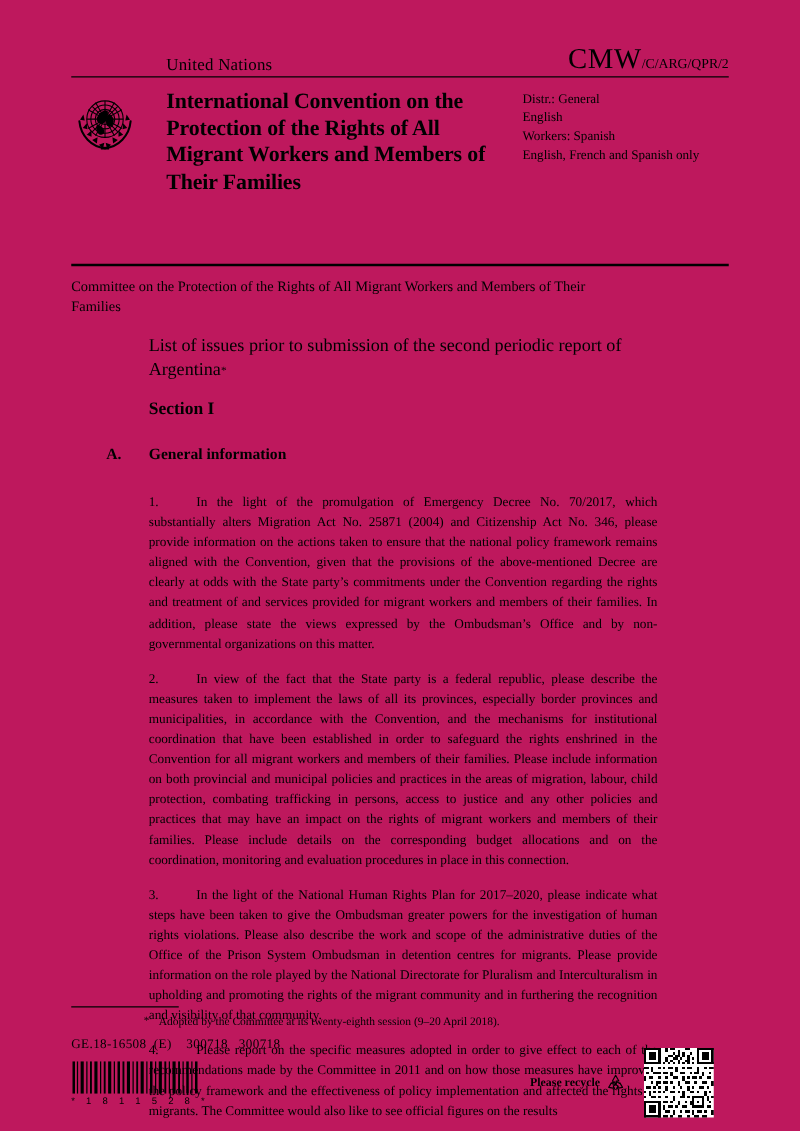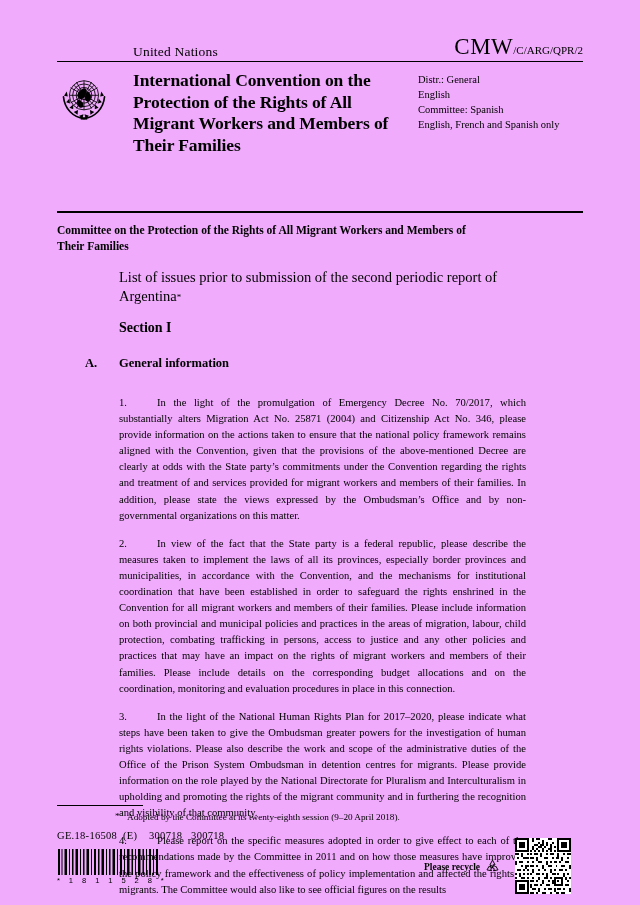--- a/index.html
+++ b/index.html
@@ -14,21 +14,21 @@
     font-family: "Liberation Serif", "DejaVu Serif", serif;
     color: #000000;
     position: relative;
   }
 
   .page {
     position: absolute;
     left: 0; top: 0;
     width: 640px;
     height: 905px;
-    background: #f0abfc;
+    background: #be185d;
     box-sizing: border-box;
   }
 
   
   .masthead {
     position: absolute;
     left: 57px;
     top: 36px;
     width: 526px;
   }
@@ -106,21 +106,21 @@
     height: 2.4px;
     background: #000;
   }
 
   
   .committee {
     position: absolute;
     left: 57px;
     top: 222px;
     width: 430px;
-    font-weight: bold;
+    font-weight: normal;
     font-size: 11.5px;
     line-height: 1.42;
   }
 
   
   .doc-title {
     position: absolute;
     left: 119px;
     top: 268px;
     width: 400px;
@@ -308,21 +308,21 @@
             <rect x="44" y="86" width="12" height="4"></rect>
           </g>
         </svg>
       </div>
 
       <div class="conv-title">International Convention on the Protection of the Rights of All Migrant Workers and Members of Their Families</div>
 
       <div class="distr-block">
         <div>Distr.: General</div>
         <div>English</div>
-        <div>Committee: Spanish</div>
+        <div>Workers: Spanish</div>
         <div>English, French and Spanish only</div>
       </div>
 
     </div>
   </div>
 
   <div class="rule-thick"></div>
 
   <div class="committee">Committee on the Protection of the Rights of All Migrant Workers and Members of Their Families</div>
 

